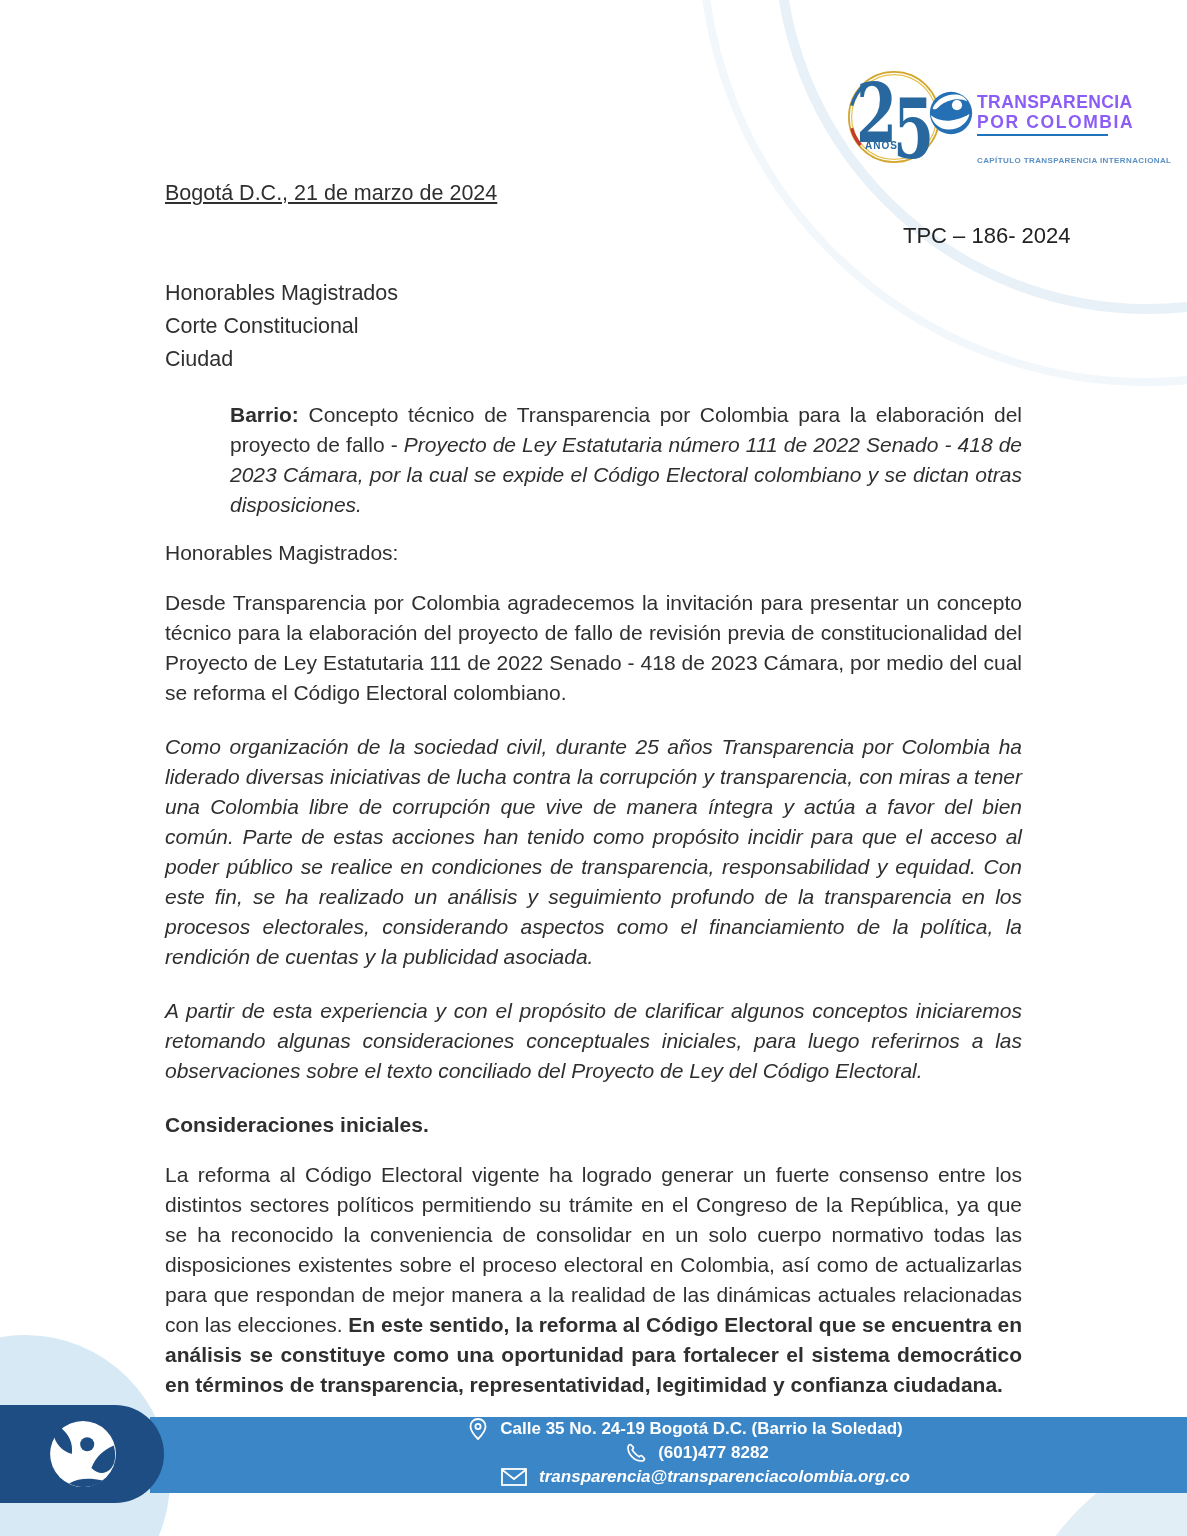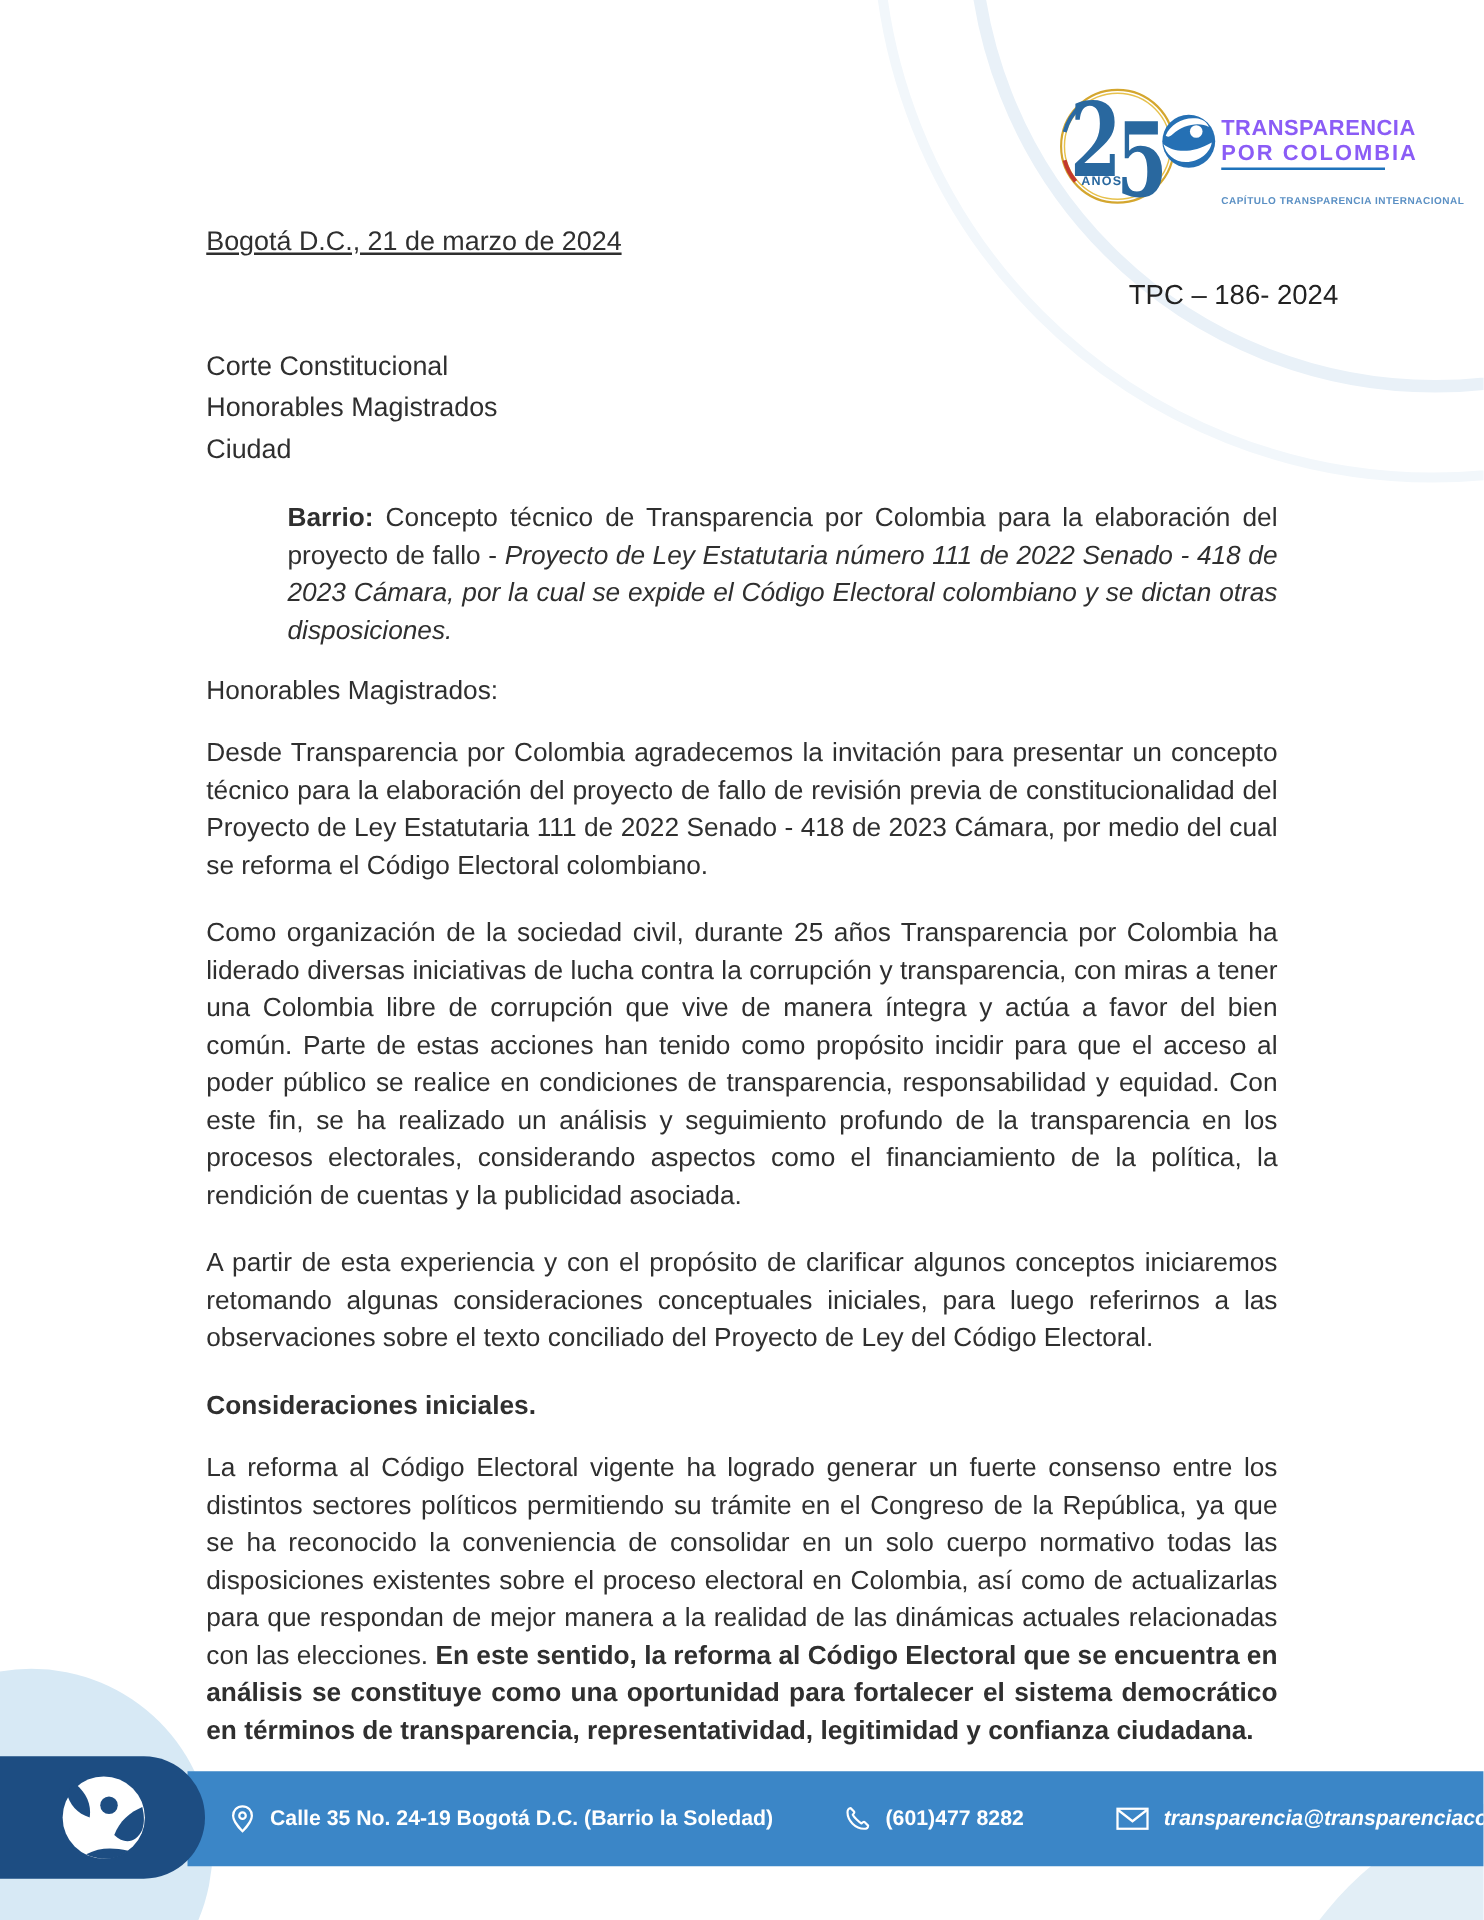--- a/index.html
+++ b/index.html
@@ -34,28 +34,28 @@
   
   .ref{position:absolute;left:903px;top:223px;font-size:22px;color:#222;z-index:2;}
   
   .content{position:absolute;left:165px;top:178px;width:857px;z-index:2;}
   .date{margin:0;font-size:21.5px;line-height:30px;text-decoration:underline;}
   .recipient{margin-top:69px;font-size:21.5px;line-height:33px;}
   .subject{margin:24px 0 0 65px;width:792px;font-size:21px;line-height:30px;text-align:justify;}
   .subject i{font-style:italic;}
   .salutation{margin:18px 0 0 0;font-size:21px;line-height:30px;}
   .para{margin:20px 0 0 0;font-size:21px;line-height:30px;text-align:justify;}
-  .para + .para{margin-top:24px;}
+  .para + .para{margin-top:24px;font-style:italic;}
   .heading{margin:24px 0 0 0;font-size:21px;line-height:30px;font-weight:700;}
   .final{margin-top:20px;}
   b{font-weight:700;}
   
   .footer-bar{
     position:absolute;left:150px;top:1417px;width:1037px;height:76px;
-    background:#3b86c7;z-index:2;display:flex;align-items:center;color:#ffffff;
+    background:#3b86c7;z-index:2;display:flex;align-items:center;color:#ffffff;flex-direction:column;
   }
   .f-item{display:flex;align-items:center;white-space:nowrap;}
   .f-item svg{flex:0 0 auto;}
   .f-text{font-size:17px;font-weight:600;margin-left:10px;}
   .f-email{font-style:italic;font-weight:700;}
   .addr{margin-left:32px;}
   .phone{margin-left:56px;}
   .email{margin-left:72px;}
   .footer-pill{
     position:absolute;left:-46px;top:1405px;width:210px;height:98px;border-radius:49px;
@@ -96,22 +96,22 @@
       <div class="wm3">CAPÍTULO TRANSPARENCIA INTERNACIONAL</div>
     </div>
   </div>
 
   <div class="ref">TPC – 186- 2024</div>
 
   <div class="content">
     <p class="date">Bogotá D.C., 21 de marzo de 2024</p>
 
     <div class="recipient">
+      <div>Honorables Magistrados</div>
       <div>Corte Constitucional</div>
-      <div>Honorables Magistrados</div>
       <div>Ciudad</div>
     </div>
 
     <p class="subject"><b>Barrio:</b><span> Concepto técnico de Transparencia por Colombia para la elaboración del proyecto de fallo - </span><i>Proyecto de Ley Estatutaria número 111 de 2022 Senado - 418 de 2023 Cámara, por la cual se expide el Código Electoral colombiano y se dictan otras disposiciones.</i></p>
 
     <p class="salutation">Honorables Magistrados:</p>
 
     <p class="para">Desde Transparencia por Colombia agradecemos la invitación para presentar un concepto técnico para la elaboración del proyecto de fallo de revisión previa de constitucionalidad del Proyecto de Ley Estatutaria 111 de 2022 Senado - 418 de 2023 Cámara, por medio del cual se reforma el Código Electoral colombiano.</p>
     <p class="para">Como organización de la sociedad civil, durante 25 años Transparencia por Colombia ha liderado diversas iniciativas de lucha contra la corrupción y transparencia, con miras a tener una Colombia libre de corrupción que vive de manera íntegra y actúa a favor del bien común. Parte de estas acciones han tenido como propósito incidir para que el acceso al poder público se realice en condiciones de transparencia, responsabilidad y equidad. Con este fin, se ha realizado un análisis y seguimiento profundo de la transparencia en los procesos electorales, considerando aspectos como el financiamiento de la política, la rendición de cuentas y la publicidad asociada.</p>
     <p class="para">A partir de esta experiencia y con el propósito de clarificar algunos conceptos iniciaremos retomando algunas consideraciones conceptuales iniciales, para luego referirnos a las observaciones sobre el texto conciliado del Proyecto de Ley del Código Electoral.</p>

